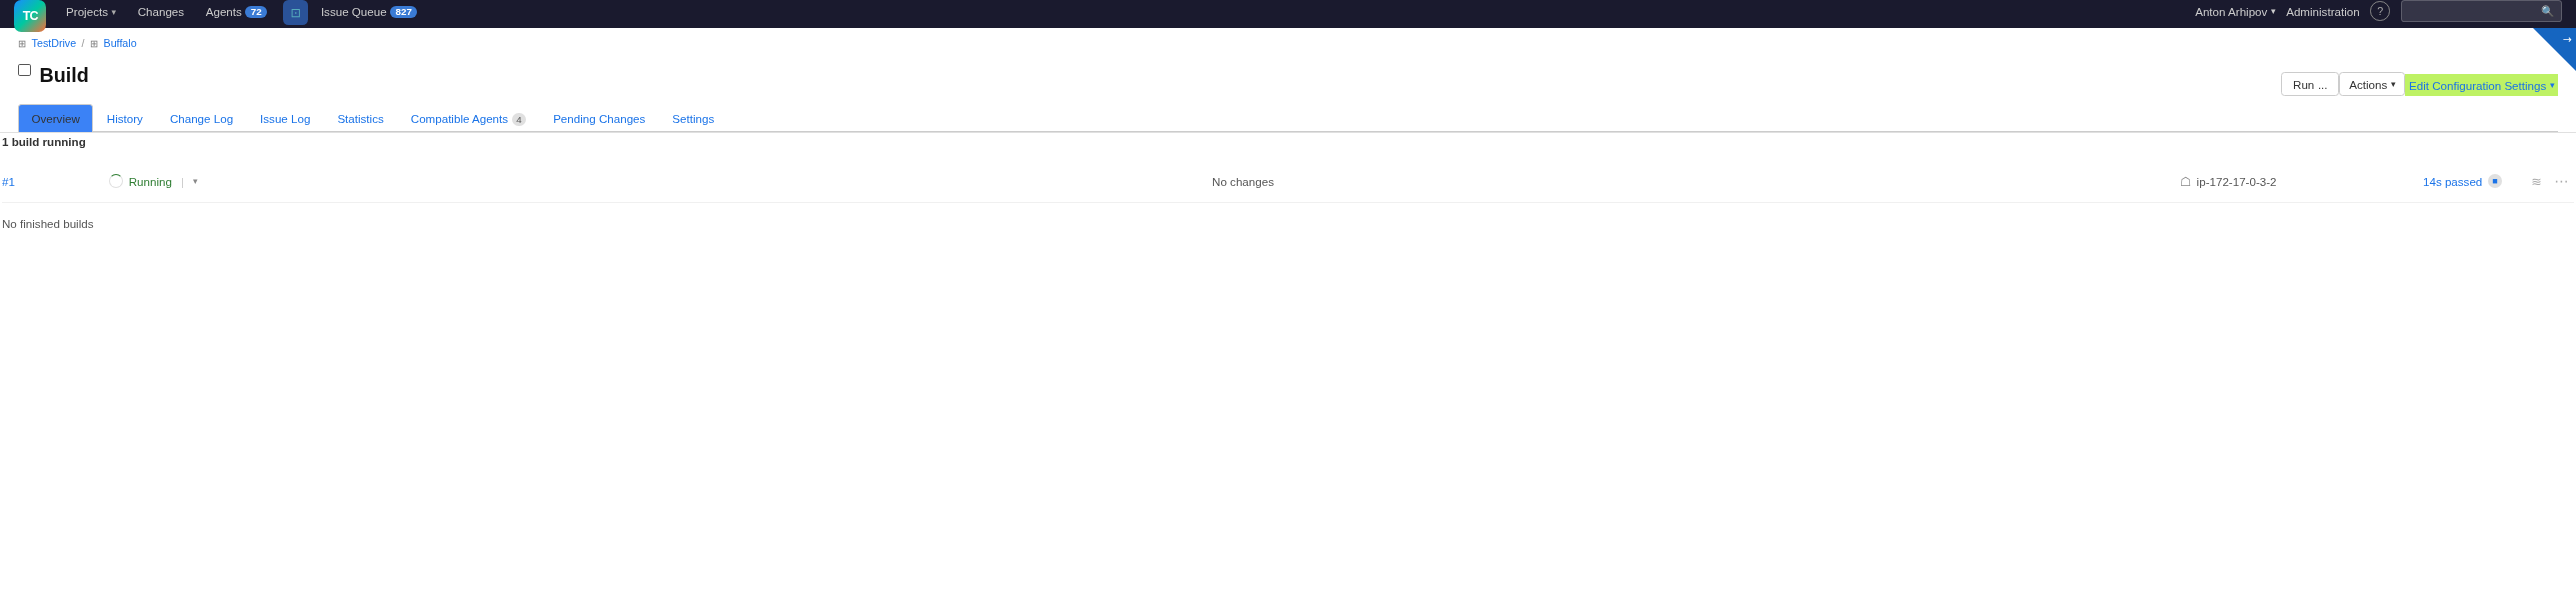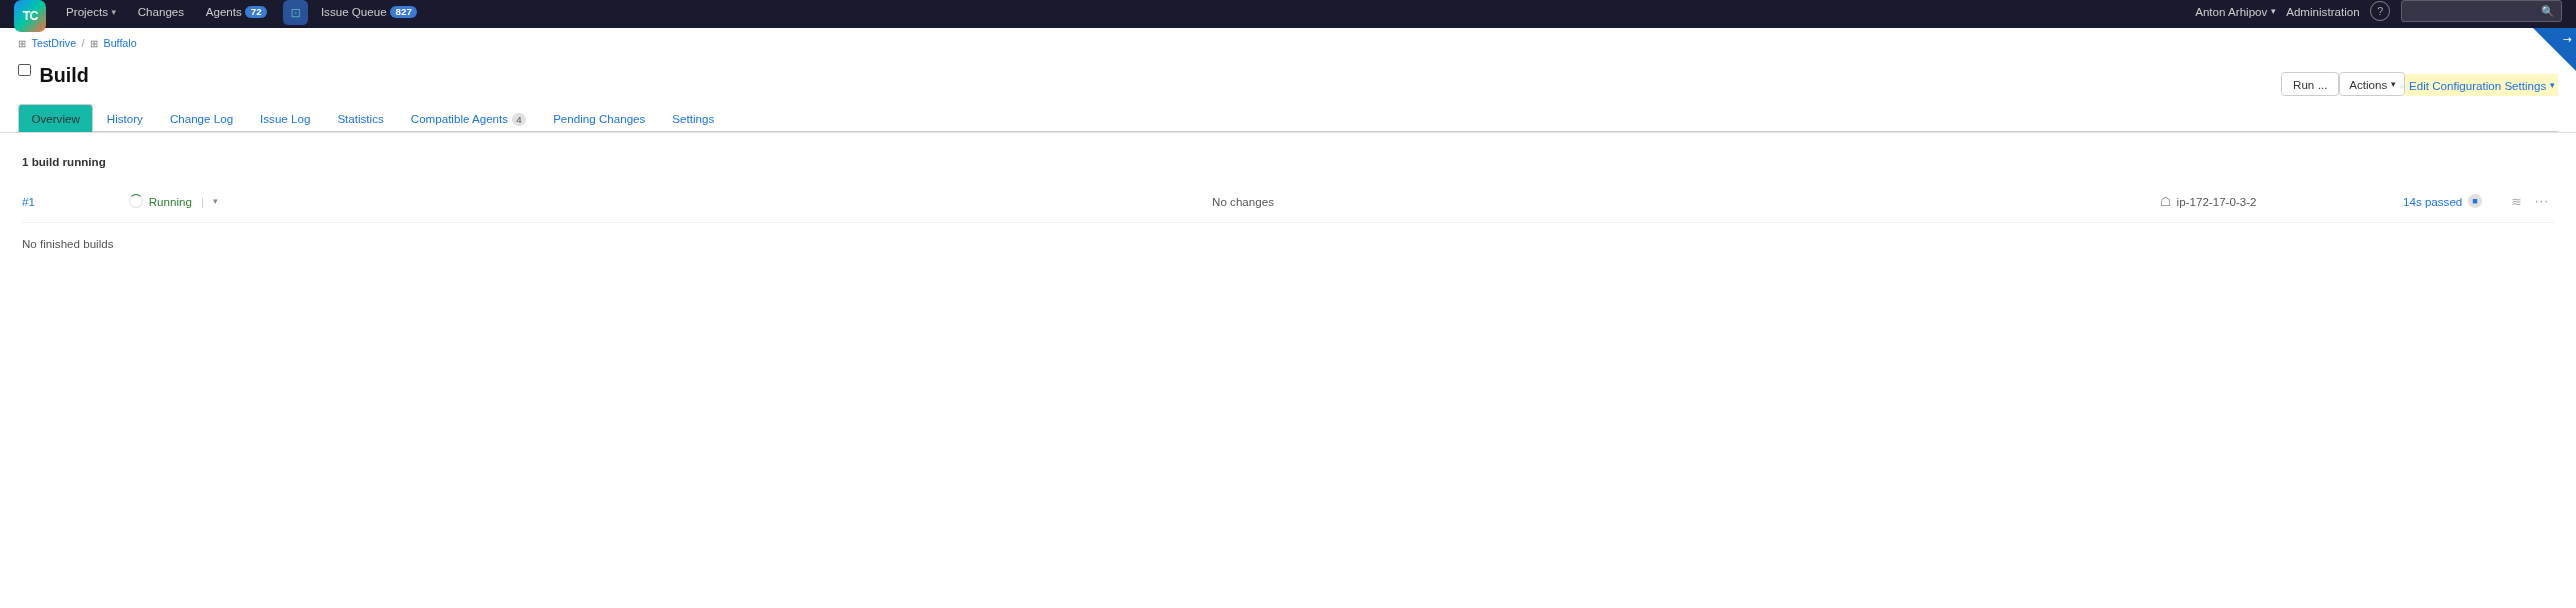--- a/index.html
+++ b/index.html
@@ -78,46 +78,46 @@
       background: #fff; border: 0.9px solid #ccc; border-radius: 3.6px;
       padding: 4.5px 10.7px; font-size: 11.6px; cursor: pointer; display: flex; align-items: center; gap: 3.6px;
       color: #333;
     }
     .btn-actions {
       background: #fff; border: 0.9px solid #ccc; border-radius: 3.6px;
       padding: 4.5px 9px; font-size: 11.6px; cursor: pointer; display: flex; align-items: center; gap: 3.6px;
       color: #333;
     }
     .btn-edit-config {
-      background: #fef9c3; border: none; font-size: 11.6px; cursor: pointer;
+      background: #bef264; border: none; font-size: 11.6px; cursor: pointer;
       color: #1a73e8; display: flex; align-items: center; gap: 3.6px; padding: 4.5px 3.6px; margin-top: 20px;
     }
     .corner-wrap {
       width: 43px; height: 43px; overflow: hidden;
       position: absolute; top: 0; right: 0;
     }
 
     
     .tabs { display: flex; gap: 0; border-bottom: none; }
     .tab {
       padding: 7.2px 12.5px; font-size: 11.6px; cursor: pointer; color: #1a73e8;
       border: 0.9px solid transparent; border-bottom: none; margin-bottom: -0.9px;
       border-radius: 3.6px 3.6px 0 0; white-space: nowrap;
     }
     .tab.active {
-      background: #14b8a6; border-color: #ccc; border-bottom-color: #fff;
+      background: #3b82f6; border-color: #ccc; border-bottom-color: #fff;
       color: #333; font-weight: 500;
     }
     .tab-badge {
       background: #e0e0e0; color: #555; font-size: 9.8px;
       padding: 0.9px 4.5px; border-radius: 7.2px; margin-left: 3.6px;
     }
 
     
-    .content { padding: 22px; }
+    .content { padding: 2px; }
     .section-title { font-size: 11.6px; font-weight: 700; margin-bottom: 12.5px; }
 
     
     .build-row {
       display: flex; align-items: center;
       padding: 10.7px 0; border-bottom: 0.9px solid #f0f0f0;
       gap: 0;
     }
     .build-number { color: #1a73e8; font-size: 11.6px; width: 107px; font-weight: 500; cursor: pointer; }
     .build-status { display: flex; align-items: center; gap: 5.4px; color: #2e7d32; font-size: 11.6px; width: 197px; }

